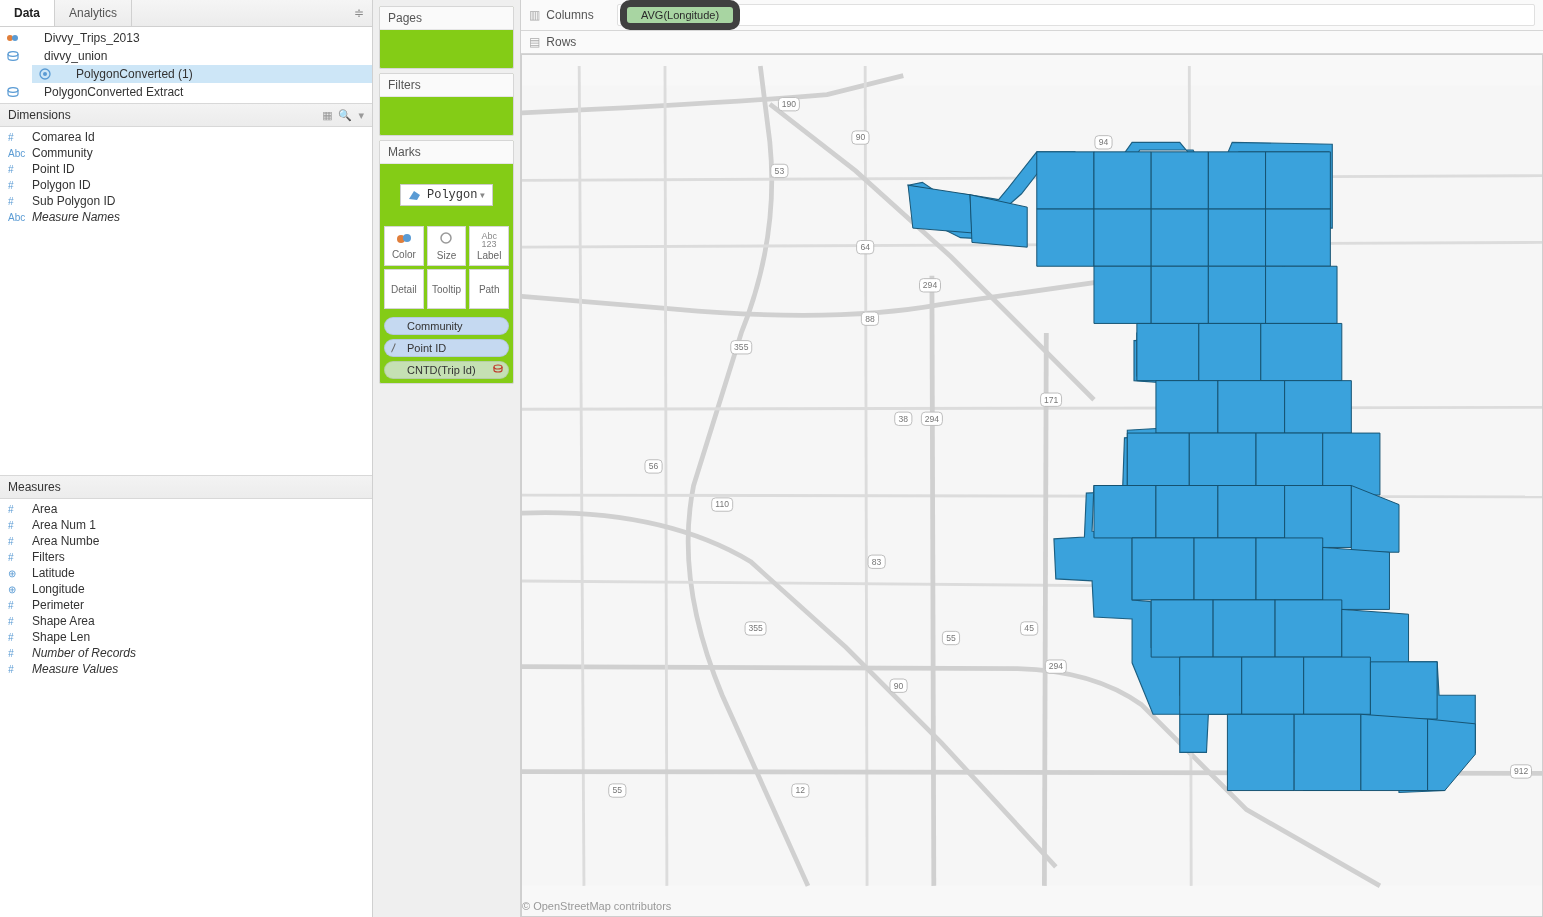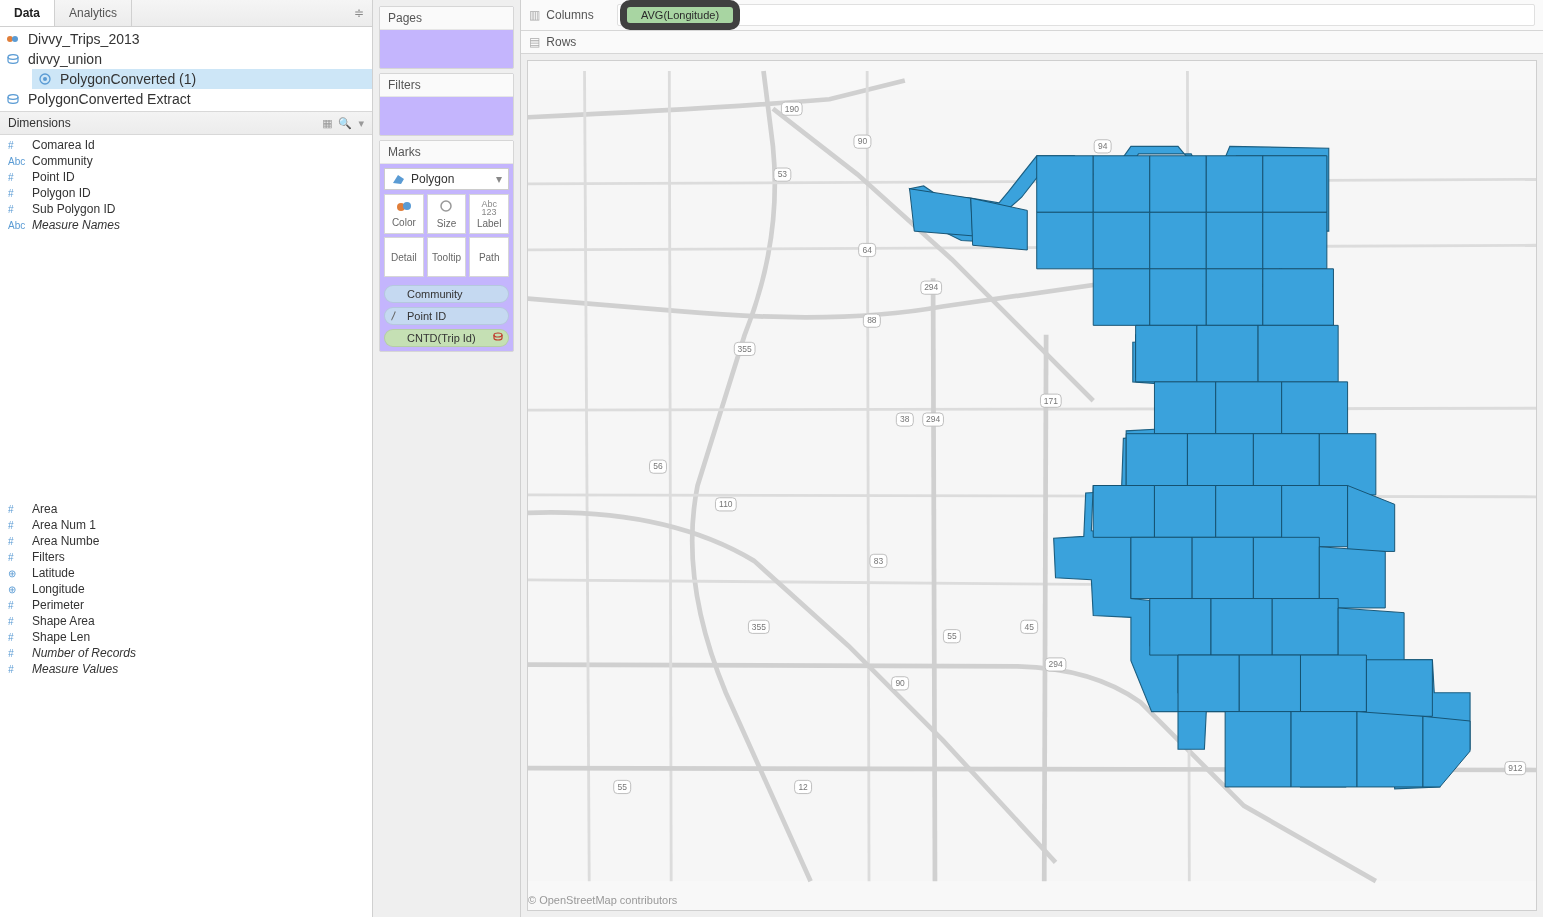--- a/index.html
+++ b/index.html
@@ -43,23 +43,23 @@
   padding: 6px 8px;
   color: #888;
 }
 .datasources {
   padding: 2px 0;
 }
 .ds-item {
   display: flex;
   align-items: center;
   padding: 2px 6px;
-  font-size: 14px;
+  font-size: 12px;
   cursor: pointer;
-  gap: 8px;
+  gap: 24px;
 }
 .ds-item.selected {
   background: #cde6f7;
   margin-left: 32px;
 }
 .ds-icon { width: 14px; height: 14px; display:inline-flex; align-items:center; justify-content:center;}
 .section-header {
   background: linear-gradient(#f3f3f3,#ececec);
   border-top: 1px solid #d8d8d8;
   border-bottom: 1px solid #d8d8d8;
@@ -95,41 +95,42 @@
 .cards-col {
   width: 148px;
   background: #efefef;
   border-right: 1px solid #d0d0d0;
   padding: 6px;
   display: flex;
   flex-direction: column;
   gap: 4px;
 }
 .card {
-  background: #c4b5fd;
+  background: #84cc16;
   border: 1px solid #d6d6d6;
   border-radius: 2px;
 }
 .card-header {
   padding: 4px 8px;
   font-size: 12px;
   color: #555;
   border-bottom: 1px solid #e6e6e6;
   background: #fafafa;
 }
 .card-body { padding: 4px; min-height: 28px; }
 .card-body.tall { min-height: 38px; }
 .marks-type {
   display:flex; align-items:center; gap:6px;
   border: 1px solid #ccc;
-  margin: 4px;
+  margin: 20px;
   padding: 3px 6px;
   font-size: 12px;
   background: #fff;
   position: relative;
+  font-family: Liberation Mono, monospace;
 }
 .marks-type .chev { position:absolute; right:6px; color:#888;}
 .marks-grid {
   display: grid;
   grid-template-columns: repeat(3, 1fr);
   gap: 3px;
   padding: 0 4px 4px 4px;
 }
 .mark-btn {
   border: 1px solid #d6d6d6;
@@ -189,21 +190,20 @@
   padding: 2px 14px;
   font-size: 11px;
   color: #2b2b2b;
 }
 .shelf-track {
   flex:1; border:1px solid #e0e0e0; background:#fff; height:22px; border-radius:2px;
   display:flex; align-items:center; padding-left:2px;
 }
 .map-wrap {
   flex: 1;
-  margin: 6px;
   border: 1px solid #cfcfcf;
   background: #f8f8f8;
   position: relative;
   overflow: hidden;
 }
 .map-attrib {
   position: absolute;
   bottom: 4px;
   left: 0;
   font-size: 11px;
@@ -295,20 +295,23 @@
         <span>Sub Polygon ID</span>
       </div>
     <div class="field-item">
         <span class="type-icon">Abc</span>
         <span class="italic">Measure Names</span>
       </div>
   </div>
 
   <div style="flex:1"></div>
 
+  <div class="section-header">
+    <span>Measures</span>
+  </div>
   <div class="field-list" style="padding-bottom:240px">
     <div class="field-item">
         <span class="type-icon">#</span>
         <span>Area</span>
       </div>
     <div class="field-item">
         <span class="type-icon">#</span>
         <span>Area Num 1</span>
       </div>
     <div class="field-item">

